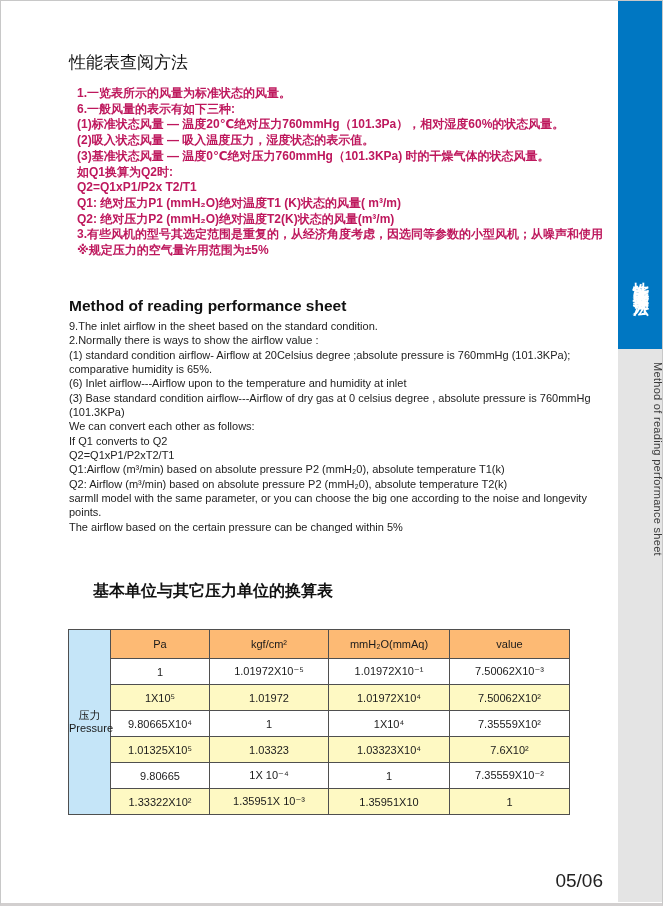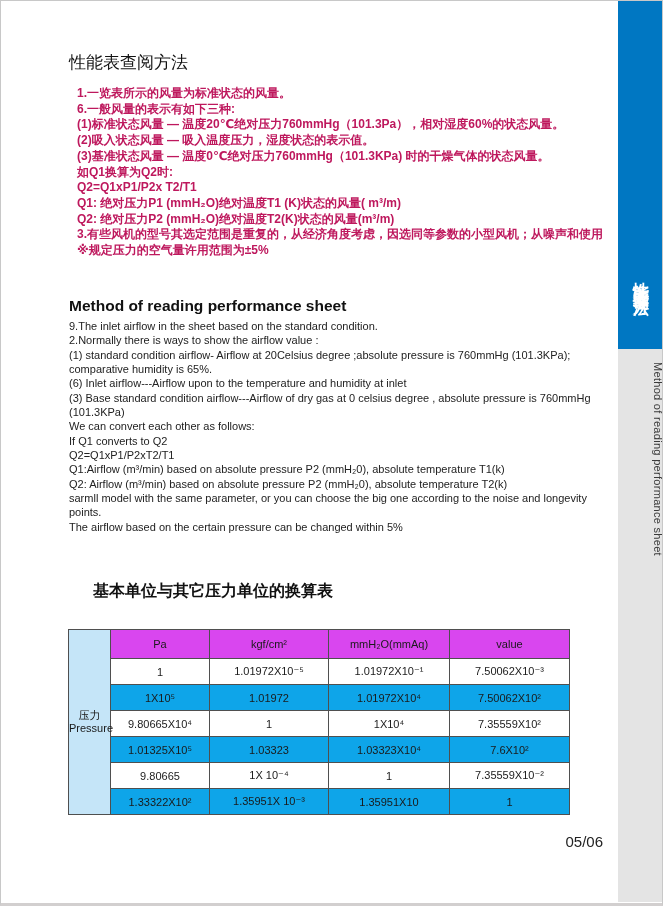--- a/index.html
+++ b/index.html
@@ -31,26 +31,26 @@
   .para-en{position:absolute;left:68px;top:318px;width:545px;font-size:11px;line-height:14.35px;color:#222;}
   .conv-title-cn{position:absolute;left:68px;top:580px;font-size:16px;font-weight:bold;color:#111;margin-left:24px;}
   .conv-title-en{position:absolute;left:68px;top:602px;font-size:13.5px;font-weight:bold;color:#111;}
   
   table.conv{
     position:absolute;left:67px;top:628px;width:501px;
     border-collapse:collapse;table-layout:fixed;
     font-size:11px;color:#1a1a1a;border:1px solid #333;
   }
   table.conv td{border:1px solid #4f4f4f;text-align:center;vertical-align:middle;padding:0;}
-  table.conv tr.hdr td{height:28px;background:#d946ef;}
+  table.conv tr.hdr td{height:28px;background:#fdba74;}
   table.conv tr.r td{height:25px;}
-  table.conv tr.alt td{background:#0ea5e9;}
+  table.conv tr.alt td{background:#fef9c3;}
   table.conv tr td.white{background:#ffffff;}
   td.rowlabel{background:#c5e5f8 !important;font-size:11px;line-height:13px;}
-  .pagenum{position:absolute;left:540px;top:832px;width:62px;text-align:right;font-size:15px;color:#222;}
+  .pagenum{position:absolute;left:540px;top:869px;width:62px;text-align:right;font-size:19px;color:#222;}
 </style>
 </head>
 <body>
 
 <div id="page">
 
   <div class="band-blue" style="background: rgb(0, 119, 194);"></div>
   <div class="band-gray" style="background: rgb(228, 228, 228);"></div>
   <div class="vtab-cn">性能表查询方法</div>
   <div class="vtab-en">Method of reading performance sheet</div>

